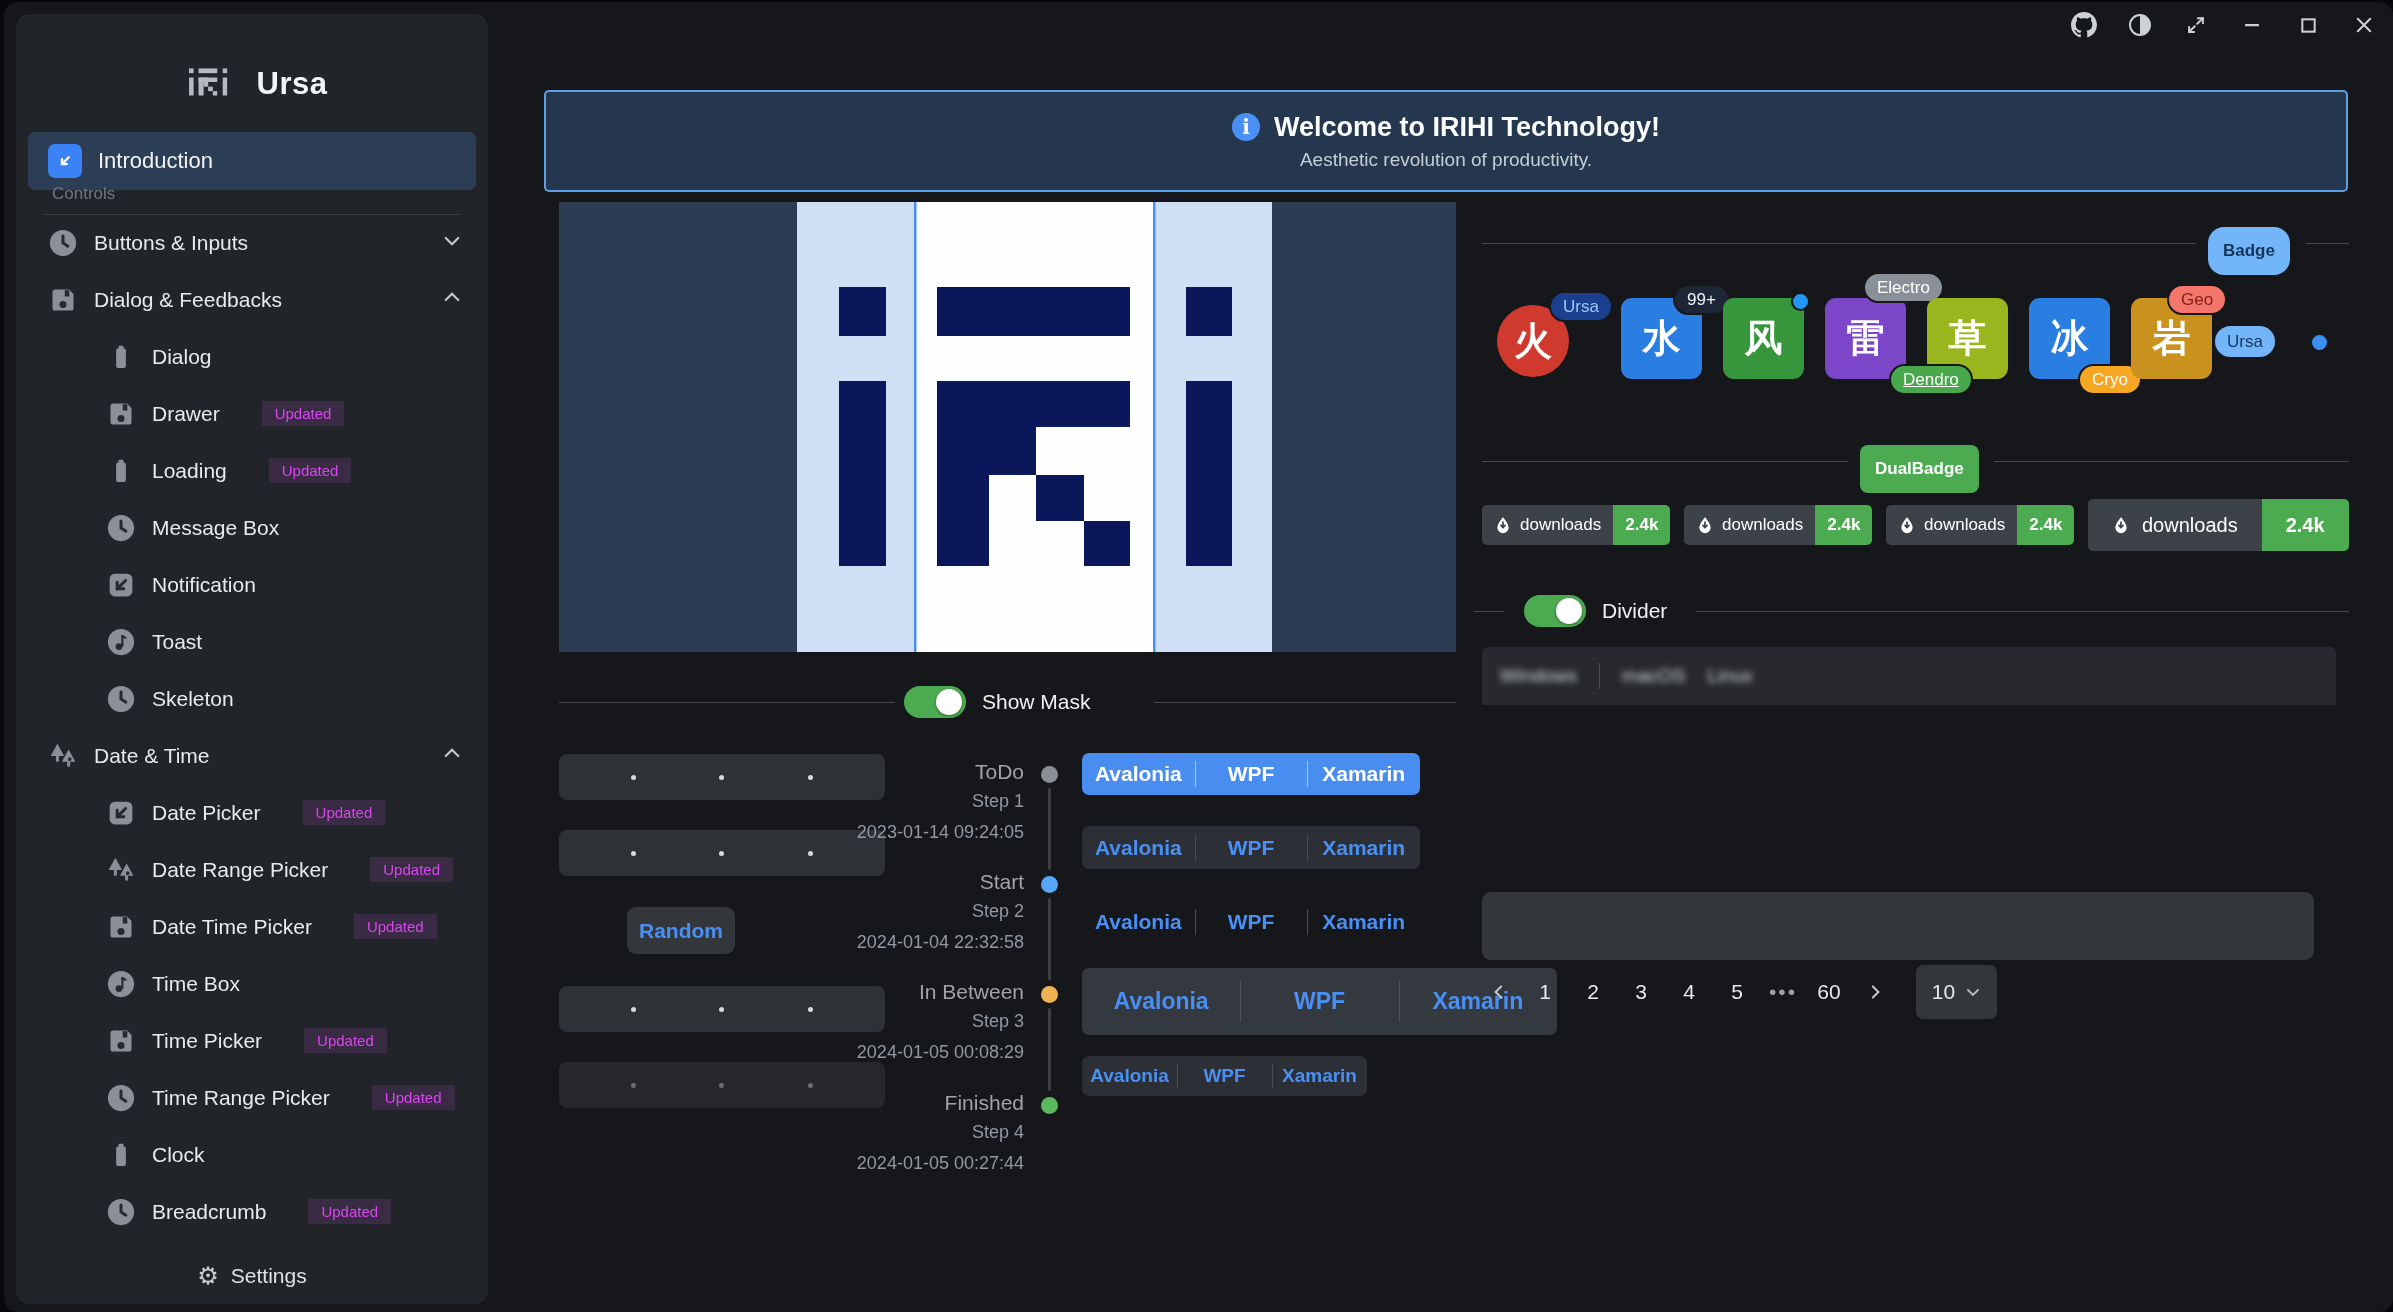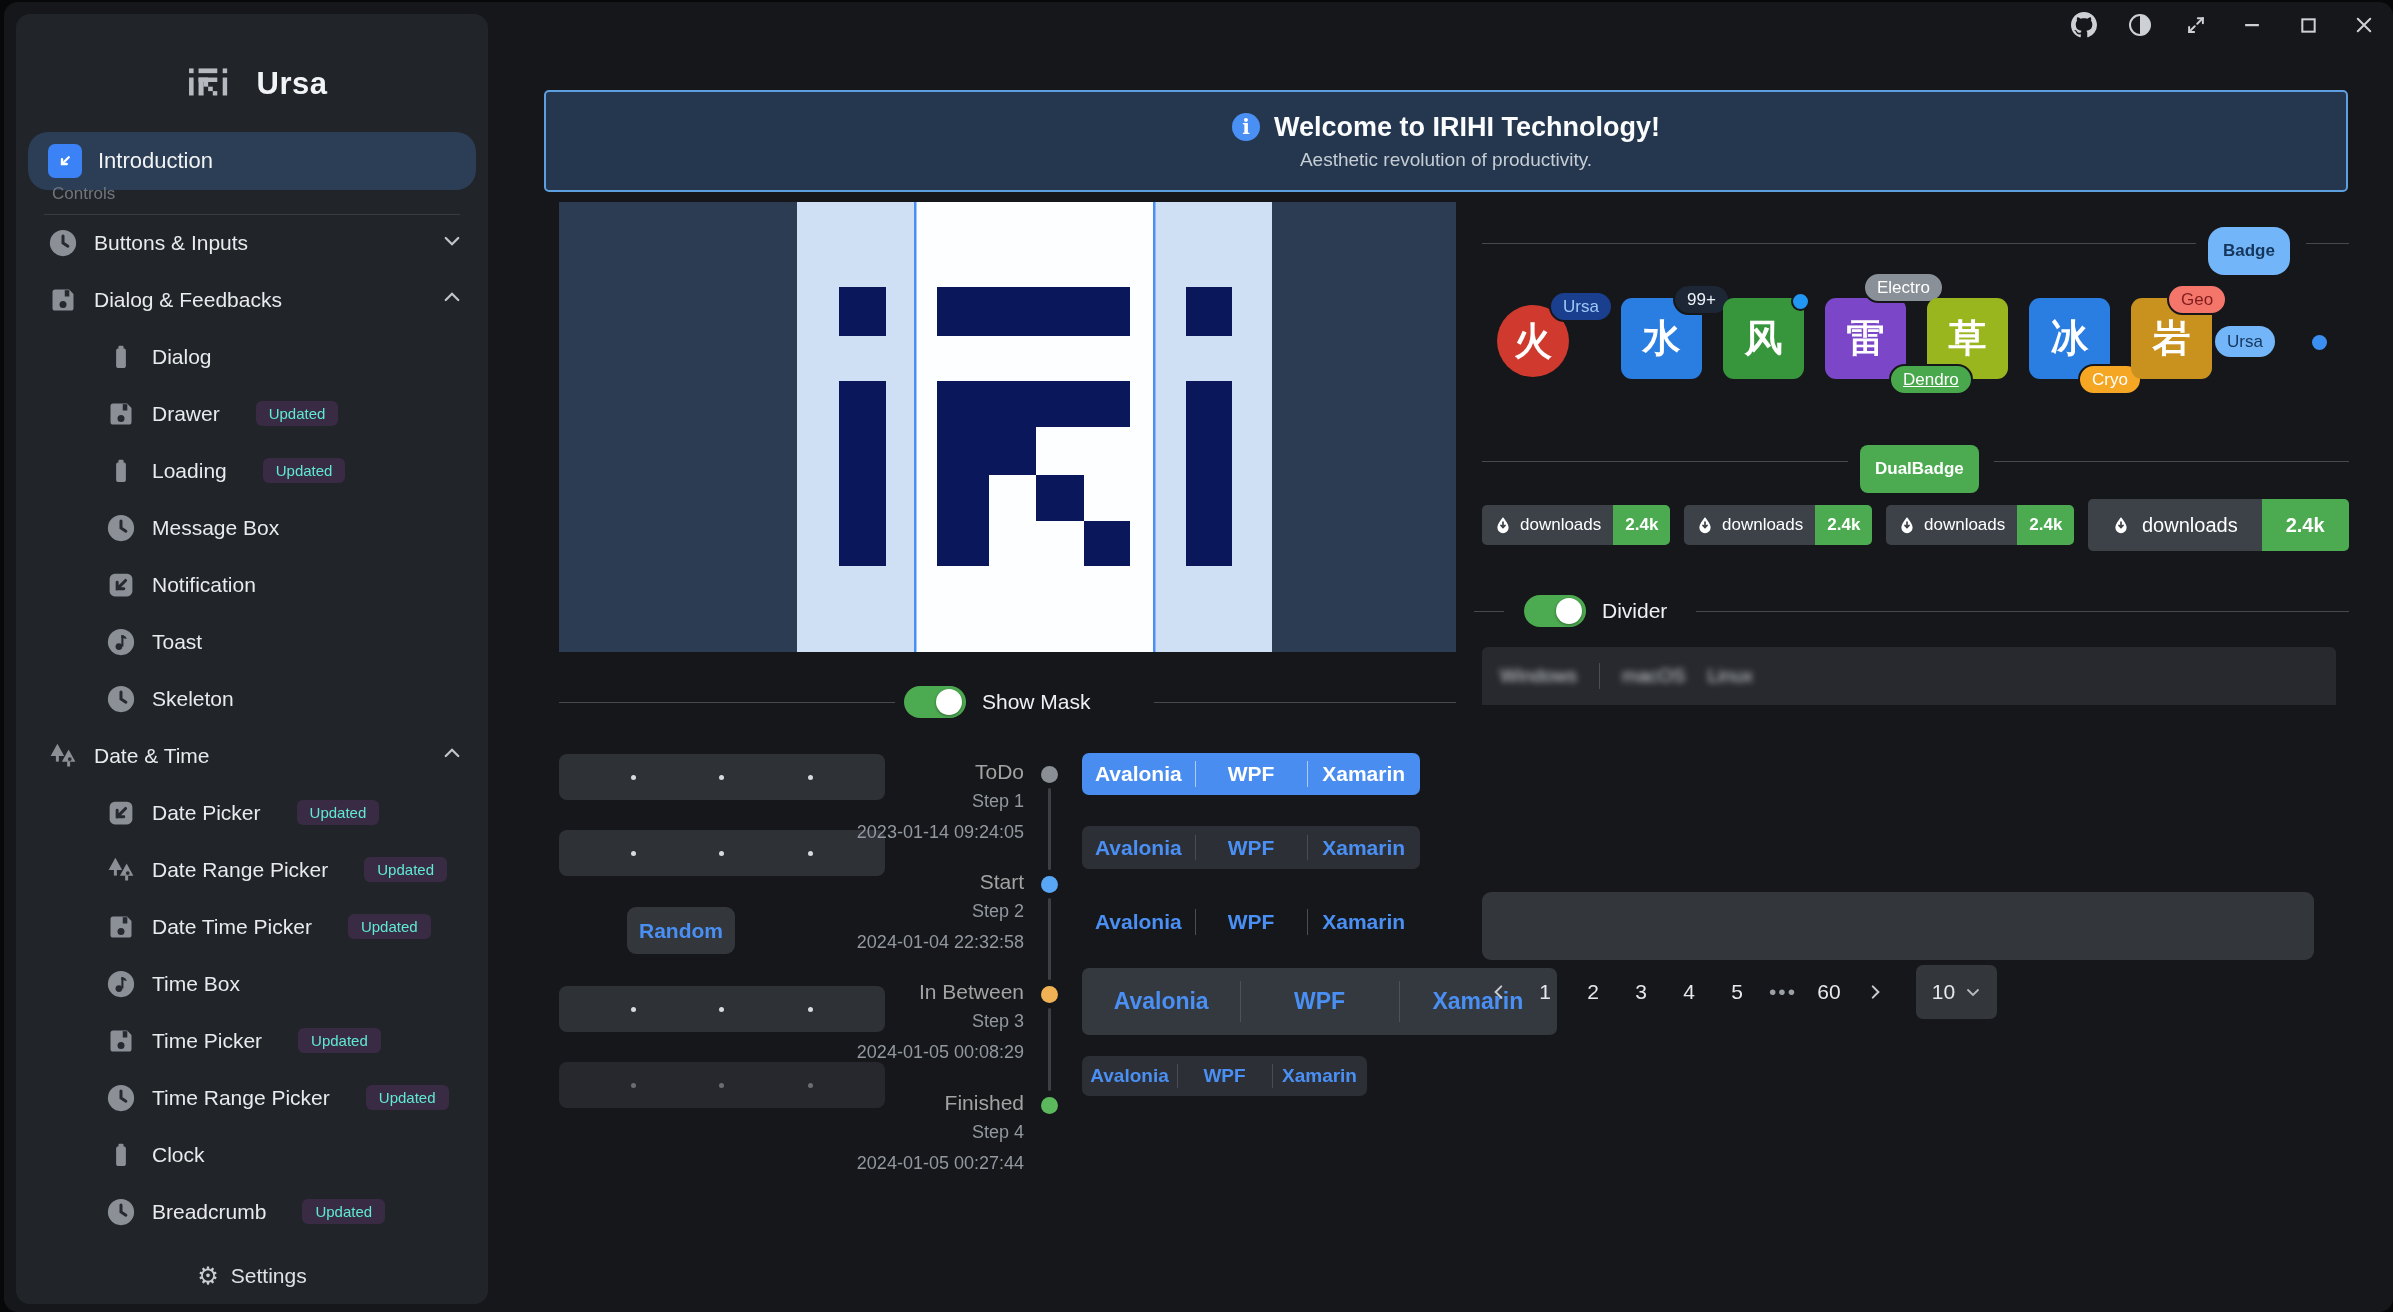--- a/index.html
+++ b/index.html
@@ -6,32 +6,32 @@
     font-family:"Liberation Sans","DejaVu Sans",sans-serif;-webkit-font-smoothing:antialiased;}
   .window{position:absolute;inset:2px 0 0 4px;background:#16171b;border-radius:14px;overflow:hidden;}
   
   .titlebar{position:absolute;top:10px;right:16px;display:flex;gap:30px;align-items:center;z-index:50;}
   .tbtn{width:26px;height:26px;display:flex;align-items:center;justify-content:center;color:#cdd0d4;}
   .tbtn svg{display:block}
   
   .sidebar{position:absolute;left:12px;top:12px;width:472px;height:1290px;background:#212428;border-radius:14px;overflow:hidden;}
   .logo-row{position:absolute;top:52px;left:0;width:100%;display:flex;align-items:center;justify-content:center;gap:18px;}
   .logo-row .appname{font-size:31px;font-weight:bold;color:#f2f3f5;letter-spacing:.5px;}
-  .nav-selected{position:absolute;left:12px;top:118px;width:448px;height:58px;background:#2c3e55;border-radius:20px;
+  .nav-selected{position:absolute;left:12px;top:118px;width:448px;height:58px;background:#2c3e55;border-radius:7px;
     display:flex;align-items:center;gap:16px;padding-left:20px;box-sizing:border-box;}
   .nav-selected .bluesq{width:34px;height:34px;border-radius:7px;background:#3b82f6;display:flex;align-items:center;justify-content:center;}
   .nav-selected .slabel{font-size:22px;color:#f2f3f5;}
   .controls-label{position:absolute;left:36px;top:170px;font-size:17px;color:#70767e;}
   .controls-divider{position:absolute;left:28px;right:28px;top:200px;height:1px;background:#383c41;}
   .sitems{position:absolute;left:0;top:200px;width:100%;height:1046px;overflow:hidden;}
   .srow{position:relative;height:57px;display:flex;align-items:center;gap:16px;color:#e8eaec;font-size:21px;}
   .srow.lvl1{padding-left:32px;}
   .srow.lvl2{padding-left:90px;}
   .sicon{width:30px;height:30px;display:flex;align-items:center;justify-content:center;color:#8b9097;flex:0 0 30px;}
-  .upd{margin-left:20px;background:#3a2b44;color:#5eead4;font-size:15px;padding:4px 13px;border-radius:6px;}
+  .upd{margin-left:26px;background:#3a2b44;color:#d946ef;font-size:15px;padding:4px 13px;border-radius:0;}
   .chev{position:absolute;right:26px;top:50%;transform:translateY(-50%);color:#c0c4c8;}
   .sfooter{position:absolute;left:0;bottom:0;width:100%;height:56px;background:#212428;display:flex;align-items:center;justify-content:center;gap:12px;color:#dfe2e5;font-size:21px;}
   .gear{font-size:24px;color:#c9ccd0;line-height:1;}
   
   .main{position:absolute;left:484px;top:0;right:0;bottom:0;}
   .banner{position:absolute;left:56px;top:88px;width:1804px;height:102px;background:#24374f;border:2px solid #5e9fe0;border-radius:5px;
     box-sizing:border-box;display:flex;flex-direction:column;align-items:center;justify-content:center;}
   .banner .trow{display:flex;align-items:center;gap:14px;}
   .info-ic{width:28px;height:28px;border-radius:50%;background:#4a90f4;color:#fff;display:flex;align-items:center;justify-content:center;
     font-family:"DejaVu Serif",serif;font-weight:bold;font-size:20px;}

